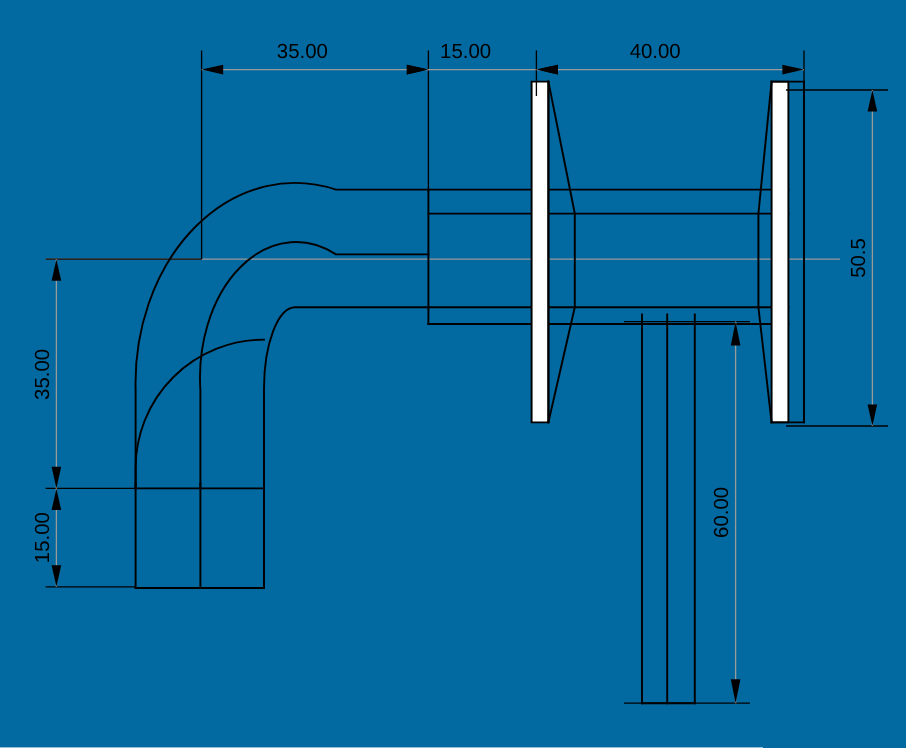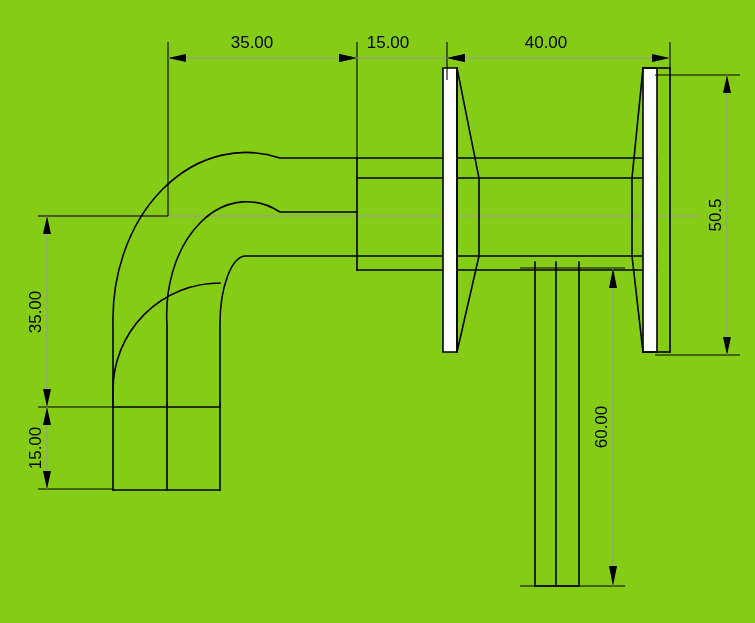--- a/index.html
+++ b/index.html
@@ -8,21 +8,21 @@
     padding: 0;
     background: #ffffff;
   }
   body {
     font-family: "Liberation Sans", sans-serif;
   }
   #drawing-root {
     position: relative;
     width: 755px;
     height: 623px;
-    background: #84cc16;
+    background: #0369a1;
     overflow: hidden;
   }
   svg#cad-canvas {
     display: block;
     width: 755px;
     height: 623px;
   }
   .part-line {
     stroke: #000000;
     stroke-width: 1.6;

